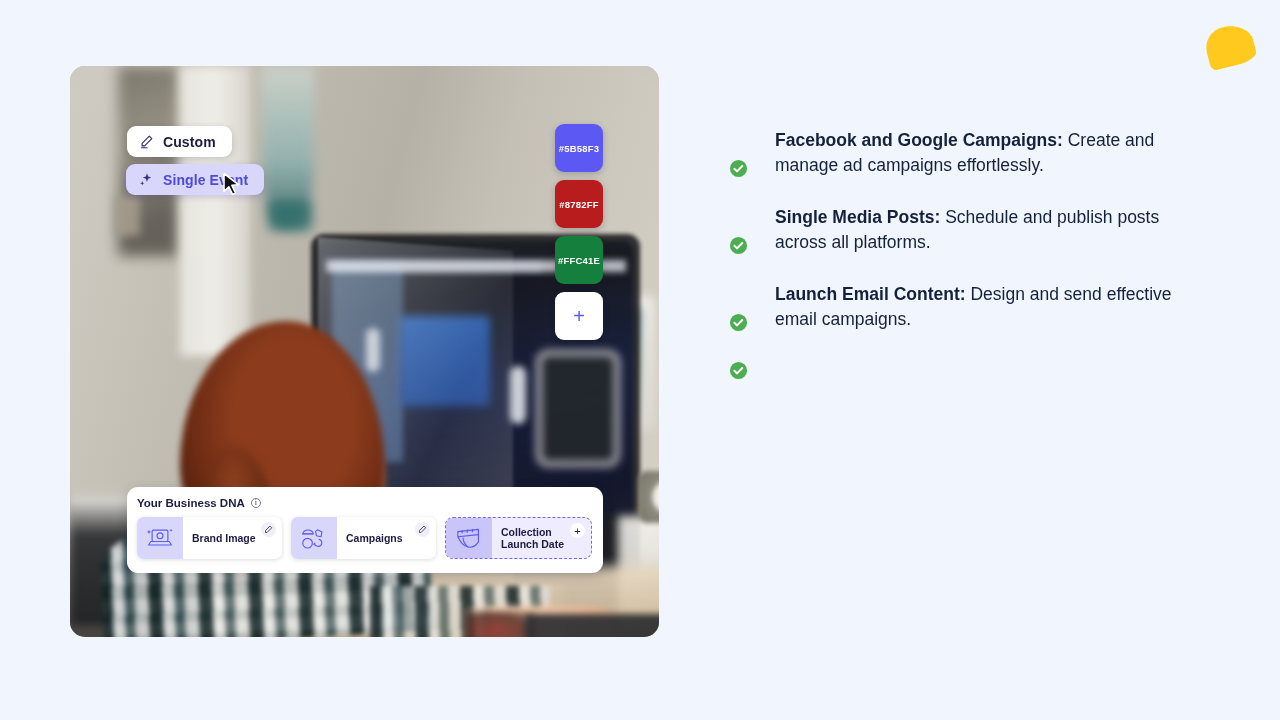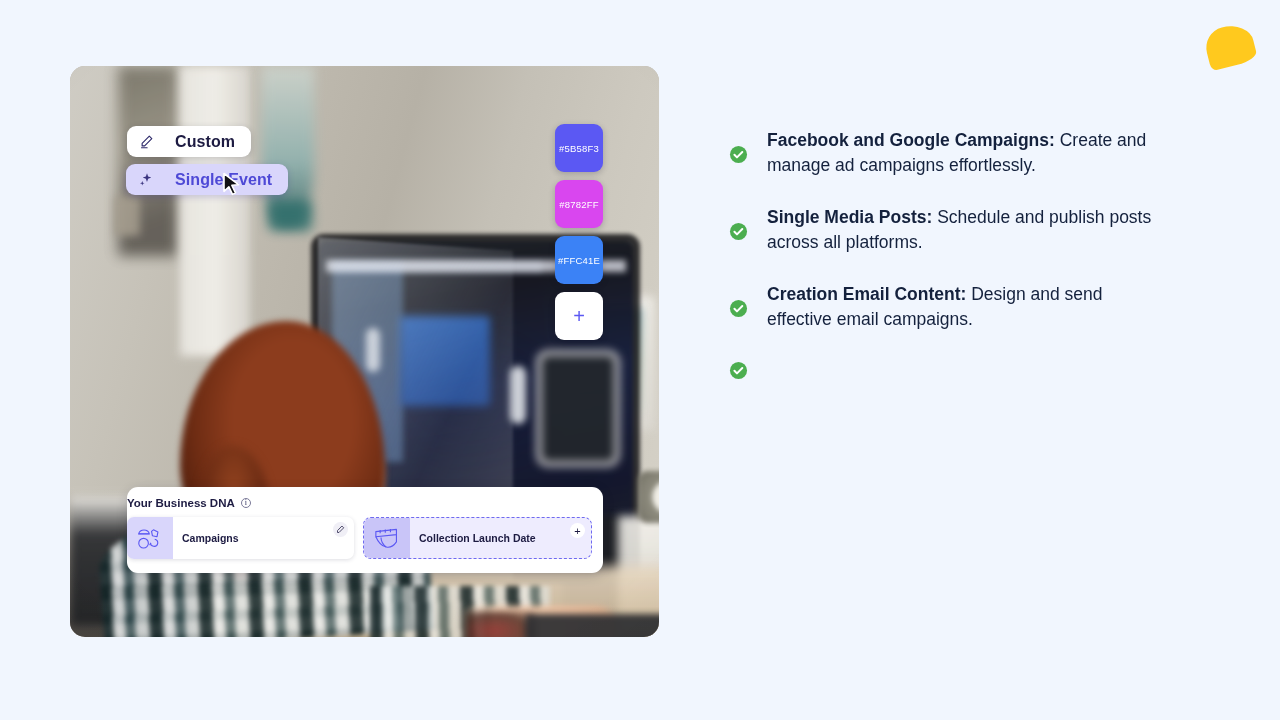--- a/index.html
+++ b/index.html
@@ -203,27 +203,27 @@
     filter: blur(4px); border-radius: 45%;
   }
   .ph-vignette {
     position: absolute; inset: 0;
     background: radial-gradient(ellipse 120% 110% at 50% 45%, rgba(0,0,0,0) 55%, rgba(0,0,0,.18) 100%);
   }
 
   
   .chip {
     position: absolute;
-    display: flex; align-items: center; gap: 21px;
+    display: flex; align-items: center; gap: 9px;
     height: 31px;
     padding: 0 16px 0 12px;
     background: #ffffff;
     border-radius: 9px;
     box-shadow: 0 2px 7px rgba(30,30,50,.20);
-    font-size: 16px; font-weight: 700; color: #1d1b42;
+    font-size: 14px; font-weight: 700; color: #1d1b42;
     letter-spacing: .1px;
     white-space: nowrap;
   }
   .chip.active {
     background: #d9d6fb;
     color: #4e49d6;
     box-shadow: 0 2px 7px rgba(60,50,160,.22);
   }
   #chip-custom { left: 57px; top: 60px; }
   #chip-single { left: 56px; top: 98px; }
@@ -234,44 +234,44 @@
     position: absolute; left: 152px; top: 106px;
     width: 20px; height: 26px;
   }
 
   
   .swatch {
     position: absolute; left: 485px;
     width: 48px; height: 48px;
     border-radius: 9px;
     display: flex; align-items: center; justify-content: center;
-    font-size: 9.5px; font-weight: 400; color: #ffffff;
+    font-size: 9.5px; font-weight: 700; color: #ffffff;
     letter-spacing: .2px;
     box-shadow: 0 2px 6px rgba(20,20,40,.22);
   }
   #sw-0 { top: 58px;  background: #5b58f3; }
-  #sw-1 { top: 114px; background: #d946ef; text-align: right; }
-  #sw-2 { top: 170px; background: #3b82f6; }
+  #sw-1 { top: 114px; background: #b91c1c; text-align: right; }
+  #sw-2 { top: 170px; background: #15803d; }
   #sw-add {
     position: absolute; left: 485px; top: 226px;
     width: 48px; height: 48px; border-radius: 9px;
     background: #fff; color: #5b58f3;
     display: flex; align-items: center; justify-content: center;
     font-size: 20px; font-weight: 400; line-height: 1;
     box-shadow: 0 2px 6px rgba(20,20,40,.22);
   }
 
   
   .dna-card {
     position: absolute; left: 57px; top: 421px;
     width: 476px; height: 86px;
     background: #ffffff;
     border-radius: 11px;
     box-shadow: 0 3px 12px rgba(30,30,50,.18);
-    padding: 10px 11px 0 0;
+    padding: 10px 11px 0 10px;
   }
   .dna-head {
     display: flex; align-items: center; gap: 6px;
     font-size: 11.5px; font-weight: 700; color: #1d1b42;
     margin-bottom: 8px;
   }
   .info-dot {
     width: 10px; height: 10px; border-radius: 50%;
     border: 1.2px solid #7b7a99;
     display: inline-flex; align-items: center; justify-content: center;
@@ -321,21 +321,21 @@
   }
   .headline {
     font-family: "Liberation Serif", serif;
     font-size: 48px; line-height: 58px;
     color: #241a52; font-weight: 400;
     letter-spacing: -.2px;
     width: 480px;
   }
   .features { margin-top: 42px; }
   .feature {
-    display: flex; align-items: center; gap: 19px;
+    display: flex; align-items: flex-end; gap: 27px;
     margin-bottom: 27px;
   }
   .check {
     flex: none; margin-top: 2px;
     width: 19px; height: 19px;
   }
   .f-text {
     font-size: 17.5px; line-height: 25px; color: #14213d;
     max-width: 400px;
   }
@@ -423,20 +423,37 @@
       <span>+</span>
     </div>
 
     <div class="dna-card">
       <div class="dna-head">
         <span>Your Business DNA</span>
         <span class="info-dot">i</span>
       </div>
       <div class="tiles">
 
+        <div class="tile">
+          <div class="tile-ico">
+            <svg width="28" height="24" viewBox="0 0 32 26" fill="none" stroke="#5b58f3" stroke-width="1.3" stroke-linejoin="round">
+              <rect x="7" y="4" width="18" height="13" rx="1.4"></rect>
+              <path d="M3 21h26l-2.5-4H5.5z"></path>
+              <circle cx="16" cy="10.5" r="3.4"></circle>
+              <path d="M3.4 3.6l.7 1.8 1.8.7-1.8.7-.7 1.8-.7-1.8L1 6.1l1.7-.7z" fill="#5b58f3" stroke="none"></path>
+              <path d="M28.6 2.4l.5 1.3 1.3.5-1.3.5-.5 1.3-.5-1.3-1.3-.5 1.3-.5z" fill="#5b58f3" stroke="none"></path>
+            </svg>
+          </div>
+          <div class="tile-label">Brand Image</div>
+          <div class="tile-act">
+            <svg width="9" height="9" viewBox="0 0 24 24" fill="none" stroke="#3d3a5c" stroke-width="2.4" stroke-linecap="round" stroke-linejoin="round">
+              <path d="M16.5 3.5l4 4L8 20H4v-4z"></path>
+            </svg>
+          </div>
+        </div>
 
         <div class="tile">
           <div class="tile-ico">
             <svg width="30" height="24" viewBox="0 0 34 28" fill="none" stroke="#5b58f3" stroke-width="1.3" stroke-linejoin="round">
               <path d="M4 9c0-2.5 3-4.3 6-4.3S16 6.5 16 9z"></path>
               <path d="M3.2 9.4h13.5"></path>
               <path d="M21 4.5l5.2 2.6-1 5.4-5.4-1.2-1-5z"></path>
               <circle cx="9.5" cy="20" r="5.6"></circle>
               <path d="M22.5 15.5c2.4.4 3.9 2.4 3.5 4.7-.4 2.3-2.5 3.8-4.9 3.4-2.3-.4-3.6-2.1-3.3-3.9"></path>
               <path d="M17.8 19.7l-1.2 2.6"></path>
@@ -498,21 +515,21 @@
       </div>
 
       <div class="feature">
         <span class="check">
           <svg width="19" height="19" viewBox="0 0 20 20">
             <circle cx="10" cy="10" r="9" fill="#4cae50"></circle>
             <path d="M5.7 10.3l2.7 2.7 5.6-5.6" fill="none" stroke="#fff" stroke-width="2.1" stroke-linecap="round" stroke-linejoin="round"></path>
           </svg>
         </span>
         <div class="f-text">
-          <b>Creation Email Content:</b>
+          <b>Launch Email Content:</b>
           <span> Design and send effective email campaigns.</span>
         </div>
       </div>
 
       <div class="feature">
         <span class="check">
           <svg width="19" height="19" viewBox="0 0 20 20">
             <circle cx="10" cy="10" r="9" fill="#4cae50"></circle>
             <path d="M5.7 10.3l2.7 2.7 5.6-5.6" fill="none" stroke="#fff" stroke-width="2.1" stroke-linecap="round" stroke-linejoin="round"></path>
           </svg>

